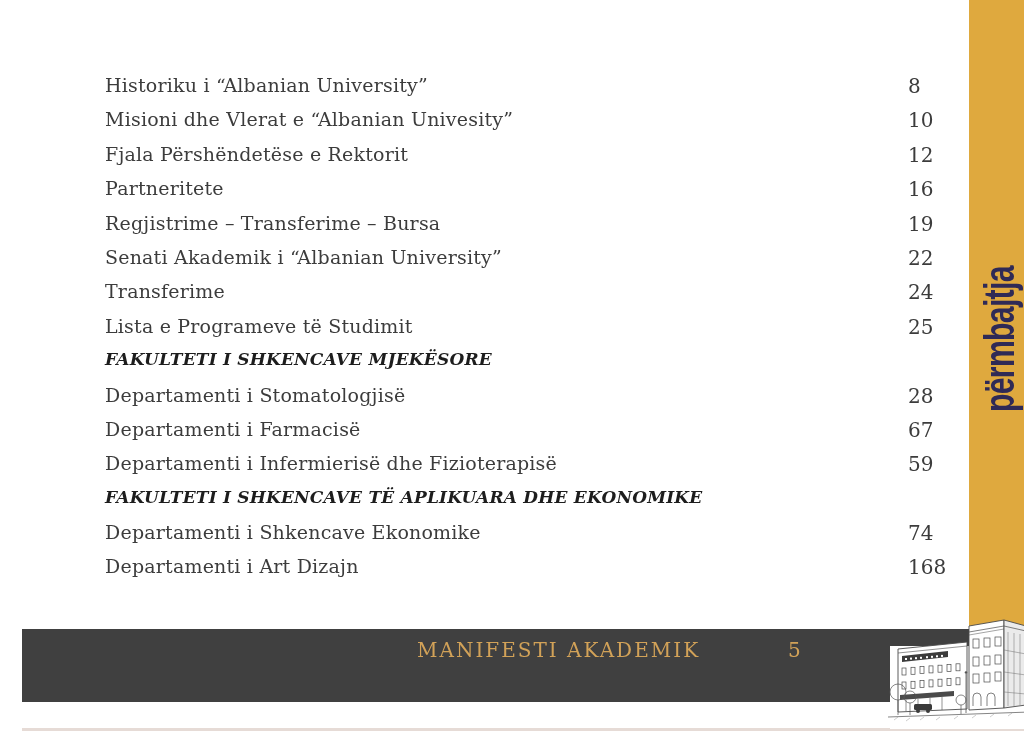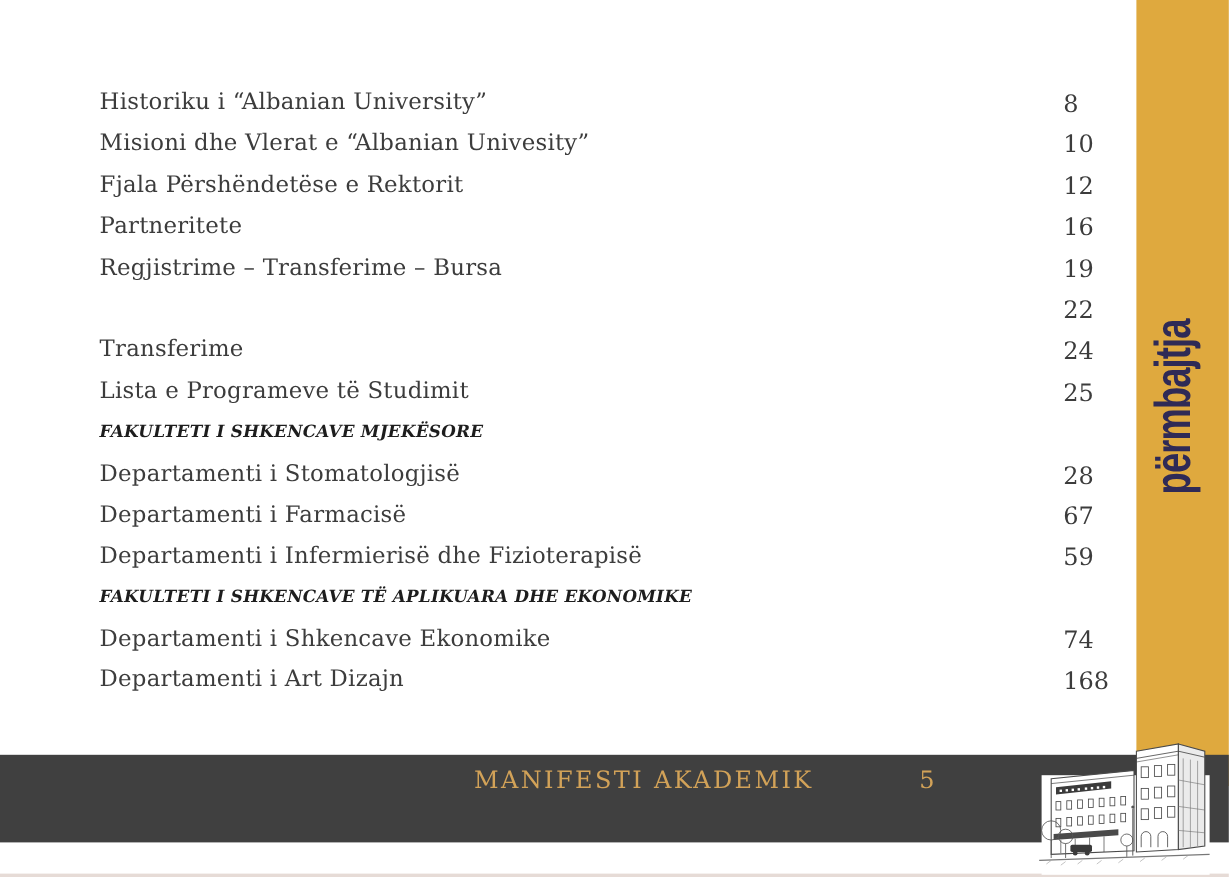--- a/index.html
+++ b/index.html
@@ -1,30 +1,30 @@
 <!DOCTYPE html>
 <html><head>
 <meta charset="utf-8">
 <style>
   html,body{margin:0;padding:0;}
   body{
     width:1024px;height:731px;position:relative;overflow:hidden;
     background:#ffffff;
     font-family:"DejaVu Serif","Liberation Serif",serif;
   }
-  .page{position:absolute;inset:0;}
+  .page{position:absolute;inset:0;margin-left:22px;}
 
   
   .toc{position:absolute;left:83px;top:74px;width:852px;}
   .toc-row{position:relative;height:34.4px;}
   .toc-title{
     font-size:19px;color:#3c3c3c;letter-spacing:0.2px;white-space:nowrap;
   }
   .toc-row.section .toc-title{
-    font-weight:bold;font-style:italic;color:#1d1d1d;font-size:14px;
+    font-weight:bold;font-style:italic;color:#1d1d1d;font-size:17px;
   }
   .toc-num{
     position:absolute;left:803px;top:0;font-size:20px;color:#3c3c3c;
   }
 
   
   .sidebar{
     position:absolute;left:947px;top:0;width:77px;height:655px;
     background:#dfa93e;
   }
@@ -81,20 +81,21 @@
     </div>
         <div class="toc-row">
       <span class="toc-title">Partneritete</span>
       <span class="toc-num">16</span>
     </div>
         <div class="toc-row">
       <span class="toc-title">Regjistrime – Transferime – Bursa</span>
       <span class="toc-num">19</span>
     </div>
         <div class="toc-row">
+      <span class="toc-title">Senati Akademik i “Albanian University”</span>
       <span class="toc-num">22</span>
     </div>
         <div class="toc-row">
       <span class="toc-title">Transferime</span>
       <span class="toc-num">24</span>
     </div>
         <div class="toc-row">
       <span class="toc-title">Lista e Programeve të Studimit</span>
       <span class="toc-num">25</span>
     </div>

